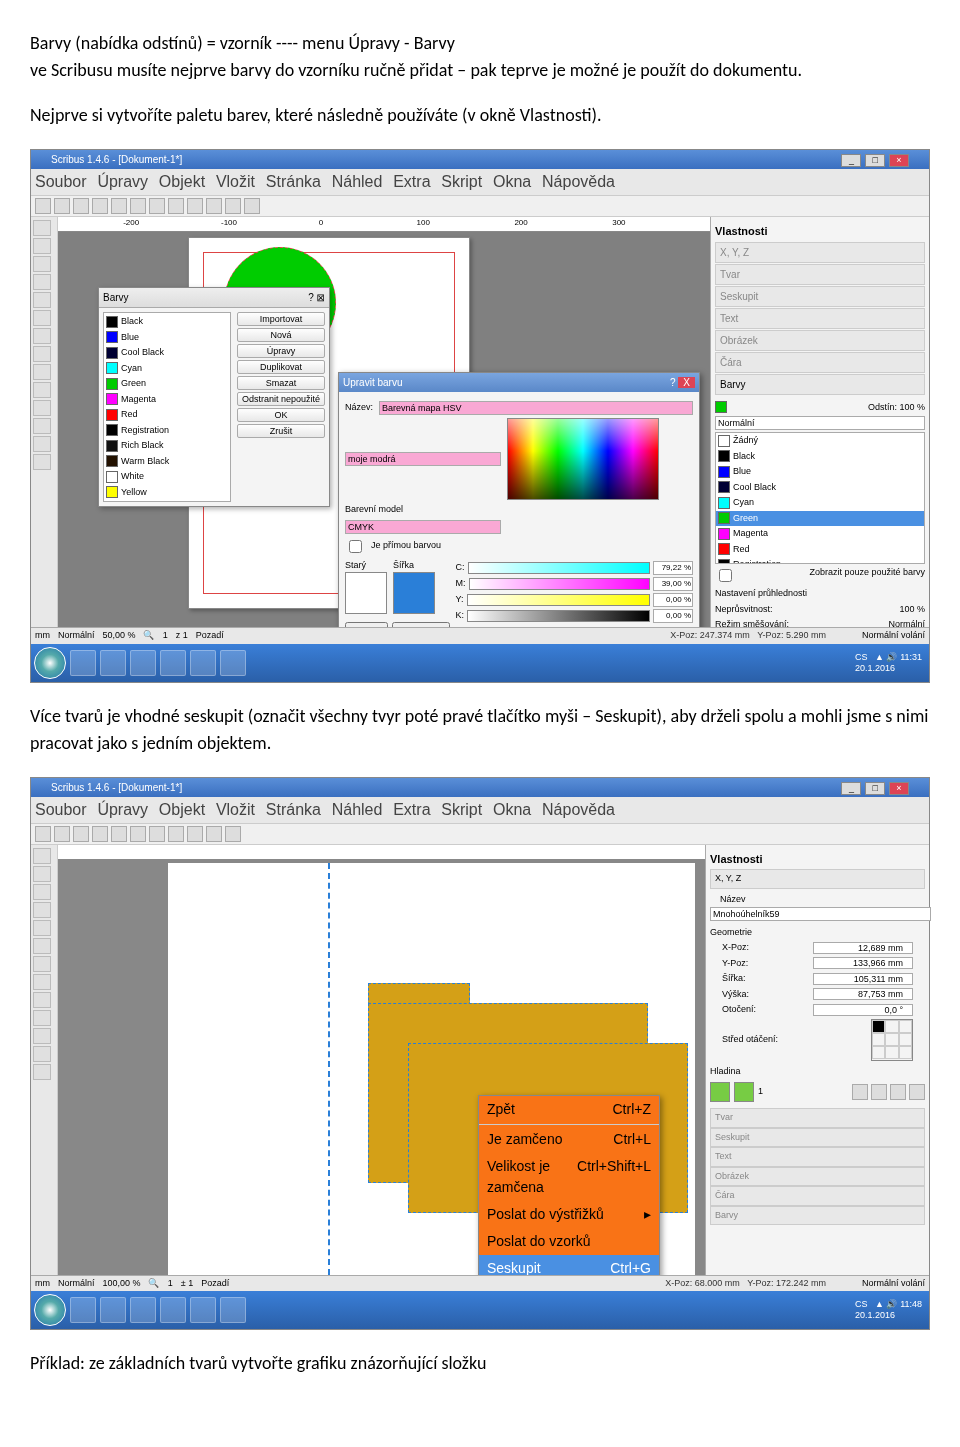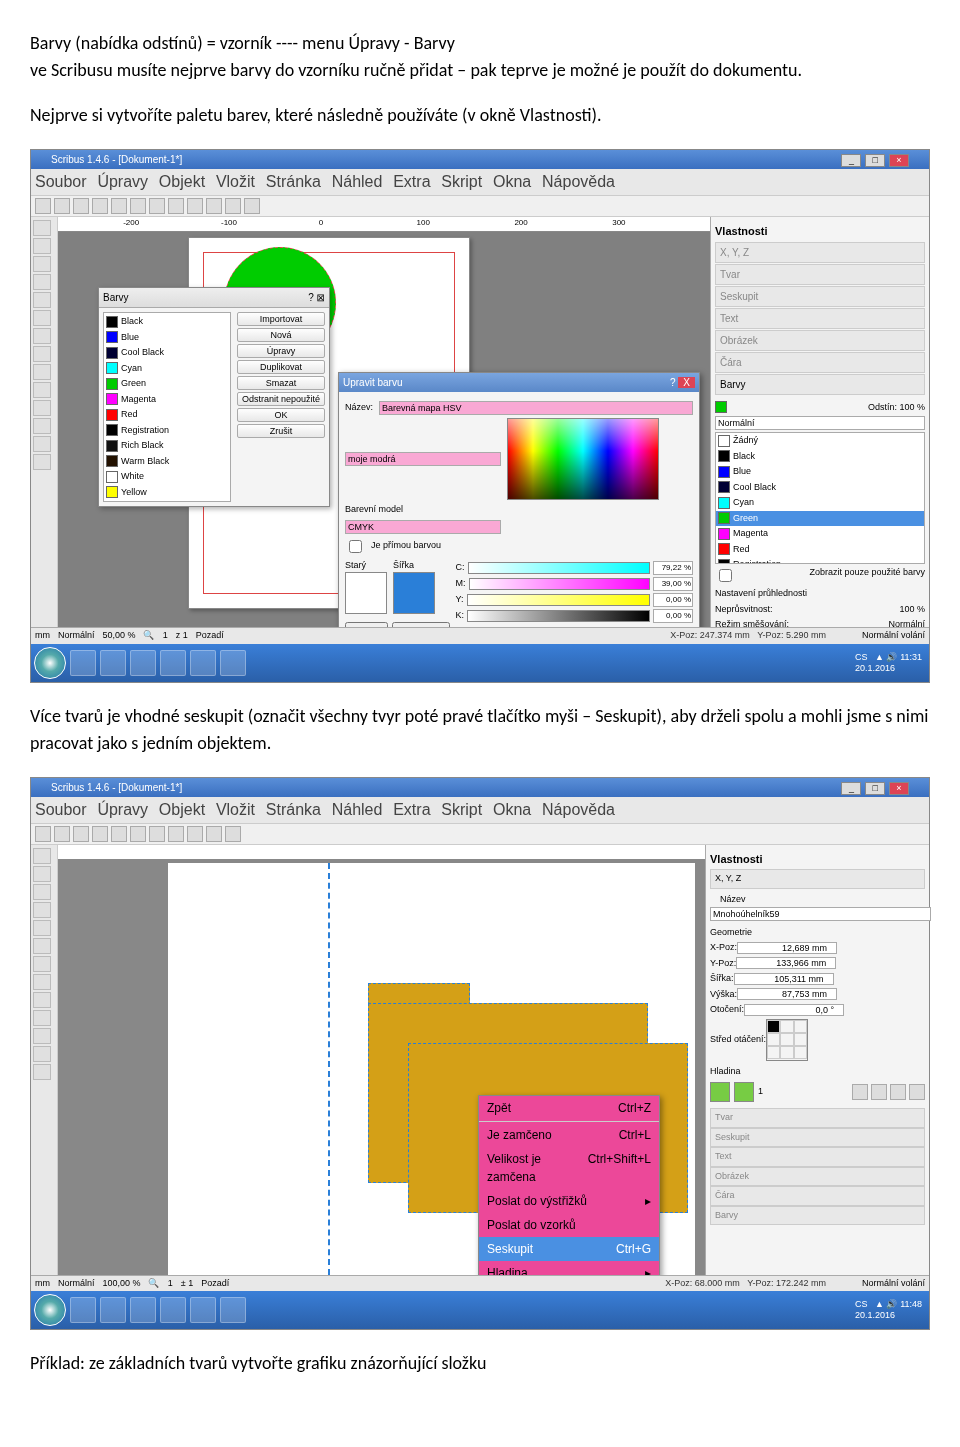--- a/index.html
+++ b/index.html
@@ -71,28 +71,28 @@
   
   .ss2-body { display:flex; height:430px; position:relative; background:#aaa; }
   .ss2-canvas { flex:1; background:#888; position:relative; overflow:hidden; }
   .page2 { position:absolute; top:18px; left:110px; right:10px; bottom:0; background:#fff; }
   .page2 .guides { position:absolute; top:0; bottom:0; left:160px; border-left:2px dashed #2a7fd8; }
   .folder-shape { position:absolute; top:120px; left:200px; width:280px; height:200px; }
   .folder-back { position:absolute; top:20px; left:0; right:0; bottom:0; background:#d4a017; border:1px dashed #2a7fd8; }
   .folder-tab { position:absolute; top:0; left:0; width:100px; height:30px; background:#d4a017; border:1px dashed #2a7fd8; }
   .folder-front { position:absolute; top:60px; left:40px; right:-40px; bottom:-30px; background:#d4a017; border:1px dashed #2a7fd8; }
 
-  .context-menu { position:absolute; top:250px; left:420px; width:180px; background:#ec4899; border:1px solid #888; box-shadow:2px 2px 6px rgba(0,0,0,.4); font-size:12px; }
+  .context-menu { position:absolute; top:250px; left:420px; width:180px; background:#f97316; border:1px solid #888; box-shadow:2px 2px 6px rgba(0,0,0,.4); font-size:14px; }
   .context-menu .mi { padding:3px 8px; display:flex; justify-content:space-between; }
   .context-menu .mi.sel { background:#4a90e2; color:#fff; }
   .context-menu .sep { border-top:1px solid #ccc; margin:1px 0; }
 
   .props2 { width:215px; background:#f4f4f4; border-left:1px solid #aaa; font-size:9px; padding:4px;}
   .props2 h4{margin:2px 0;font-size:11px;}
-  .prow{display:flex;align-items:center;margin:2px 0;}
+  .prow{display:flex;justify-content:space-between;align-items:center;margin:2px 12px;}
   .prow input{width:80px;font-size:9px;border:1px solid #aaa;text-align:right;padding:0 9px;}
   .anchor-grid{width:40px;height:40px;border:1px solid #888;display:grid;grid-template-columns:repeat(3,1fr);grid-template-rows:repeat(3,1fr);}
   .anchor-grid span{border:1px solid #ccc;}
   .anchor-grid span.c{background:#000;}
   .hladina-row{display:flex;gap:4px;align-items:center;margin:4px 0;}
   .gbtn{width:18px;height:18px;background:#7c4;border:1px solid #888;}
 </style>
 </head>
 <body>
 

